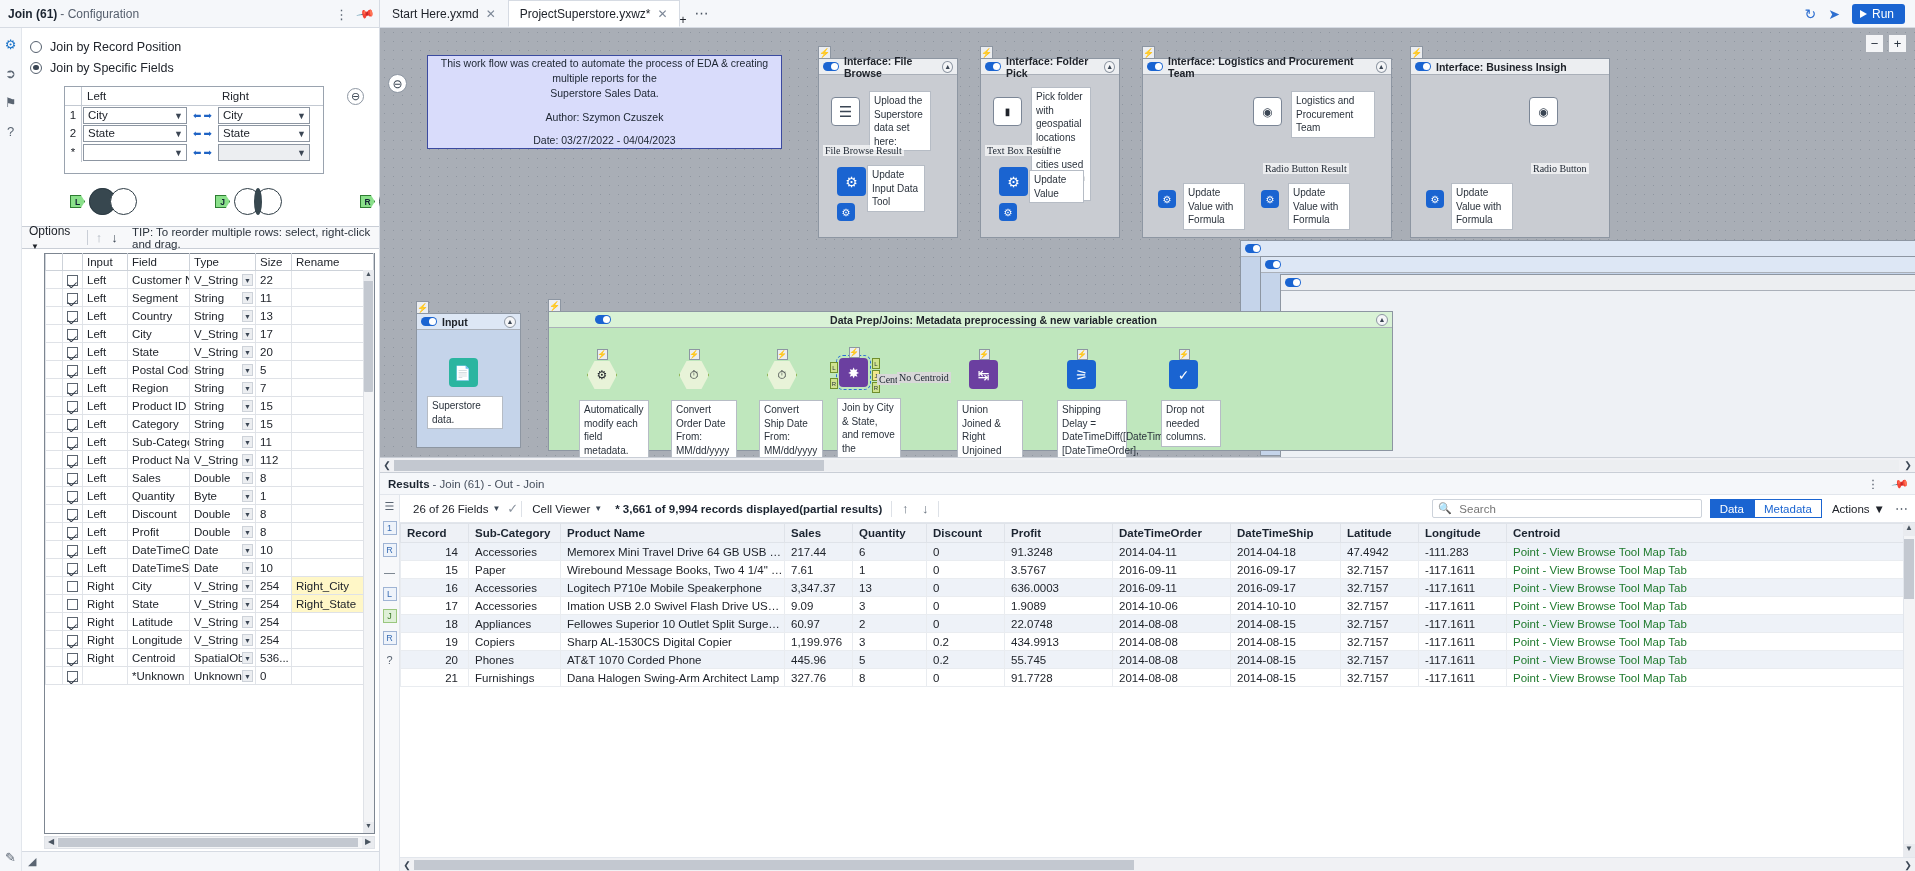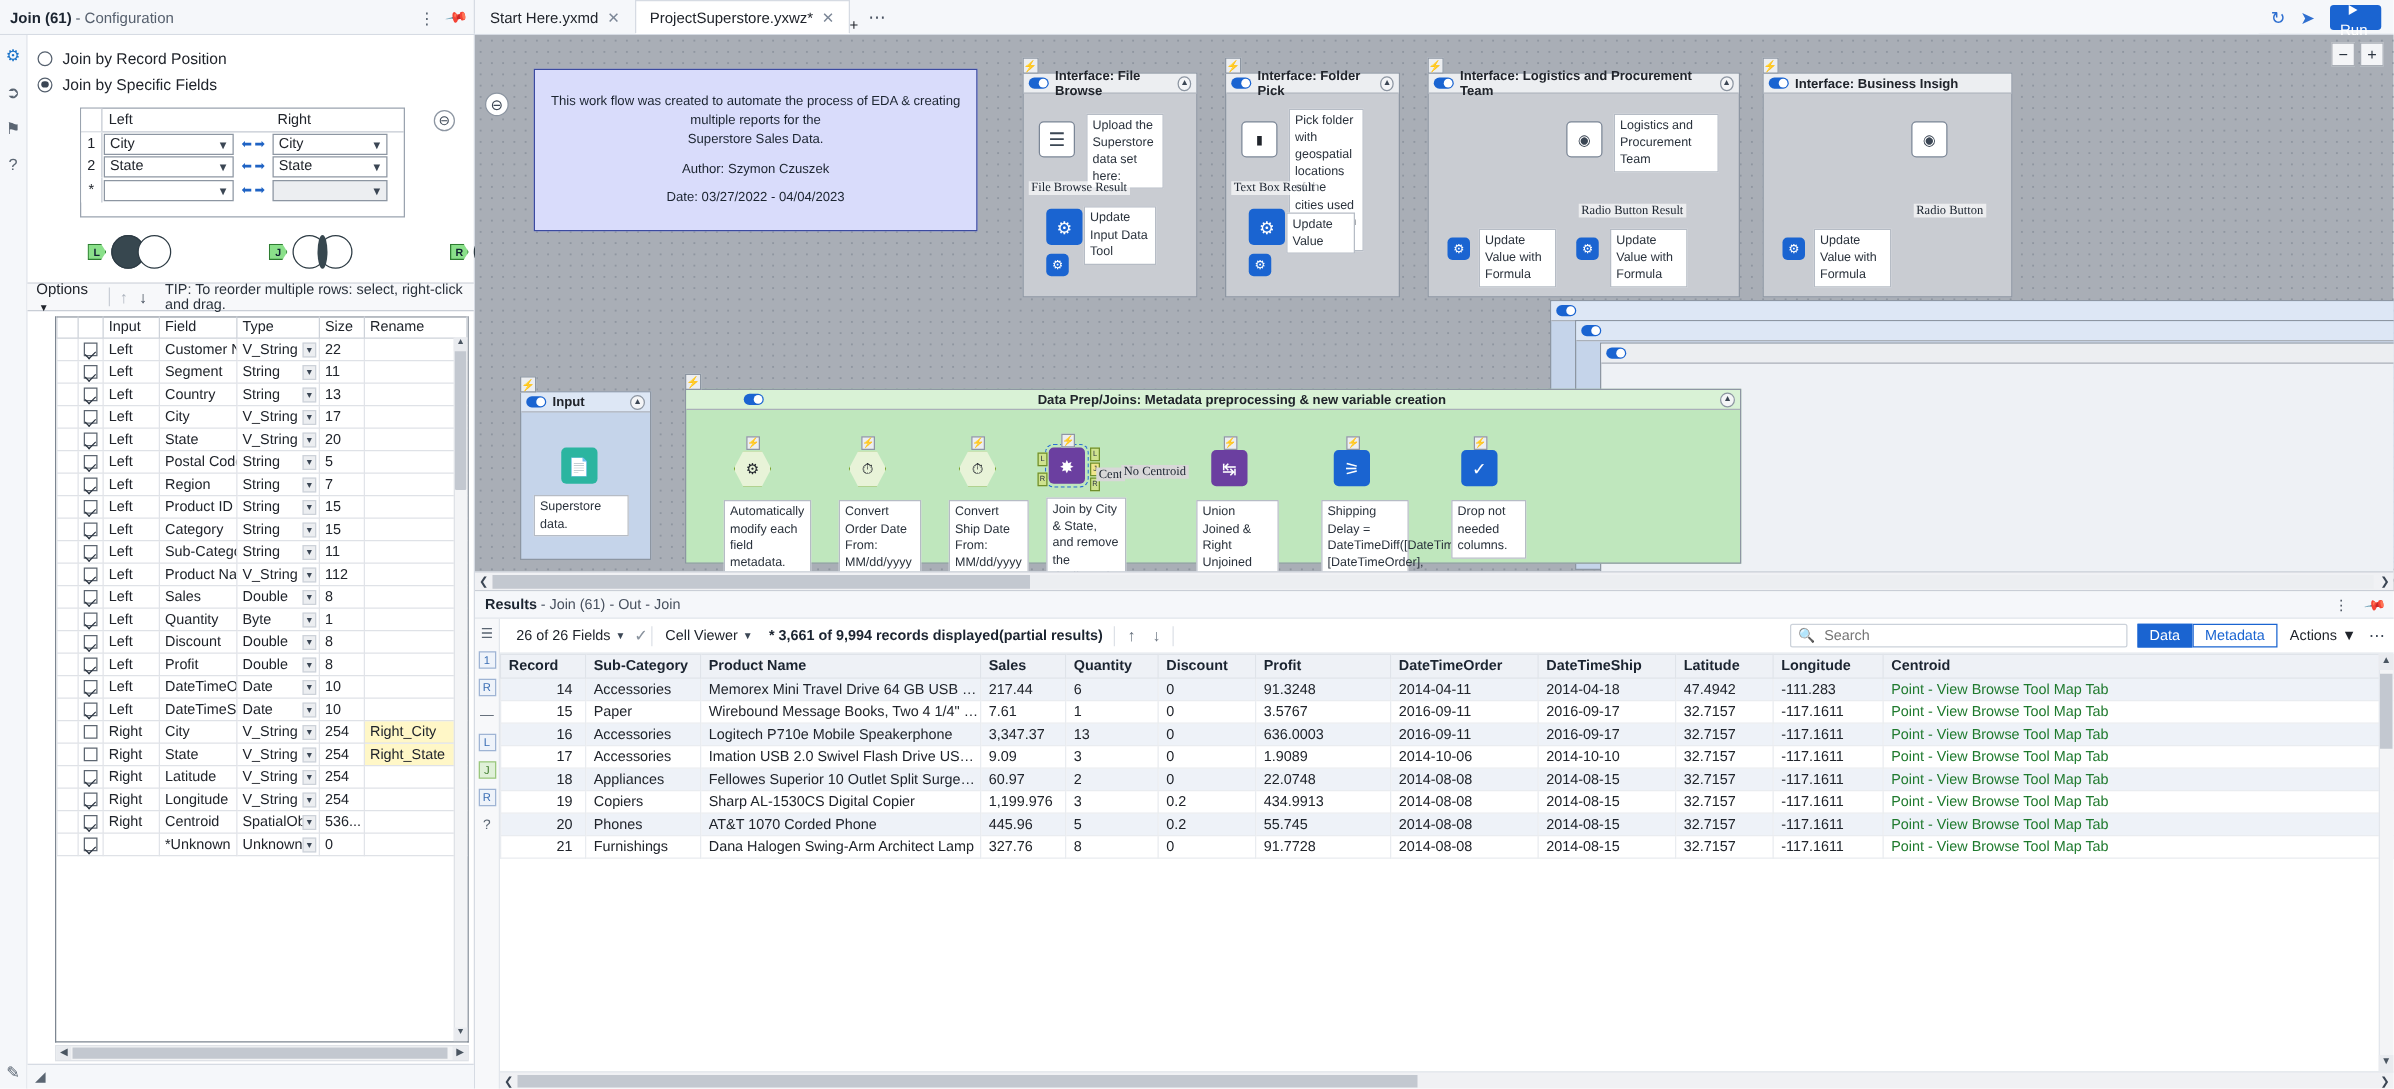--- a/index.html
+++ b/index.html
@@ -23,21 +23,21 @@
 
   .tabsbar { flex:1; display:flex; align-items:flex-end; background:#f5f7fa; position:relative;}
   .tab { height:27px; display:flex; align-items:center; gap:7px; padding:0 11px; font-size:12px; color:#20242b;
          border:1px solid transparent; border-bottom:none; background:transparent; cursor:pointer;}
   .tab.active { background:#ffffff; border-color:#d6dbe3; border-bottom:1px solid #ffffff; }
   .tab .x { color:#7b8696; font-size:12px; }
   .ovf { color:#47505e; font-size:14px; padding:0 8px; cursor:pointer; line-height:27px;}
   .topright { display:flex; align-items:center; gap:12px; padding:0 10px; }
   .ticon { color:#2e6fd0; font-size:14px; cursor:pointer; }
   .runbtn { background:#1a64d1; color:#fff; border-radius:3px; height:20px; padding:0 11px 0 8px;
-            display:flex; align-items:center; gap:5px; font-size:12px; cursor:pointer;flex-direction:column;}
+            display:flex; align-items:center; gap:5px; font-size:12px; cursor:pointer;}
   .runbtn .tri { width:0;height:0;border-left:7px solid #fff;border-top:4.5px solid transparent;border-bottom:4.5px solid transparent;}
 
   
   .main { flex:1; display:flex; min-height:0; }
 
   
   .leftpanel { width:380px; border-right:1px solid #d6dbe3; display:flex; background:#ffffff; }
   .vrail { width:22px; background:#f5f7fa; border-right:1px solid #e2e6ec; padding-top:8px;
            display:flex; flex-direction:column; align-items:center; gap:13px; }
   .vrail .ri { width:16px;height:16px; color:#1a73c8; font-size:13px; display:flex;align-items:center;justify-content:center; cursor:pointer;}
@@ -121,21 +121,21 @@
   
   .canvas { position:relative; height:445px; background:
       radial-gradient(circle, #8f96a0 0.7px, transparent 0.8px) 0 0/9px 9px, #a9aeb6;
       overflow:hidden; border-bottom:1px solid #c9ced6;}
   .zoomctl { position:absolute; right:8px; top:6px; display:flex; gap:4px; z-index:40;}
   .zoomctl div { width:19px;height:19px; background:#f4f5f7; border:1px solid #a9aeb6; display:flex;align-items:center;justify-content:center;
                  font-size:13px; color:#2b3440; cursor:pointer;}
   .collapsebtn { position:absolute; left:8px; top:46px; width:19px;height:19px; background:#fff; border:1px solid #8d96a2;
                  border-radius:50%; display:flex;align-items:center;justify-content:center; font-size:12px; color:#3b4654; z-index:40; cursor:pointer;}
 
-  .cmt { position:absolute; background:#d9dcfb; border:1px solid #3b4aa0; padding:18px 8px; font-size:10.5px;
+  .cmt { position:absolute; background:#d9dcfb; border:1px solid #3b4aa0; padding:0 8px; font-size:10.5px;
          color:#1b2430; text-align:center; line-height:1.45;}
 
   .container { position:absolute; background:#c9ccd2; border:1px solid #8d96a2; }
   .container .chead { height:16px; background:#eceef1; border-bottom:1px solid #aab0b9; display:flex; align-items:center;
                       padding:0 4px; gap:5px; font-size:10.5px; font-weight:bold; color:#20242b;}
   .container .cbody { position:relative; }
   .toggle { width:16px;height:9px;border-radius:5px; background:#1a64d1; position:relative; flex:none;}
   .toggle:after { content:""; position:absolute; left:8px; top:1px; width:7px;height:7px;border-radius:50%; background:#fff;}
   .cminw { margin-left:auto; width:12px;height:12px;border:1px solid #8d96a2;border-radius:50%; background:#f4f5f7;
            font-size:7px; display:flex;align-items:center;justify-content:center; color:#3b4654; cursor:pointer;}

